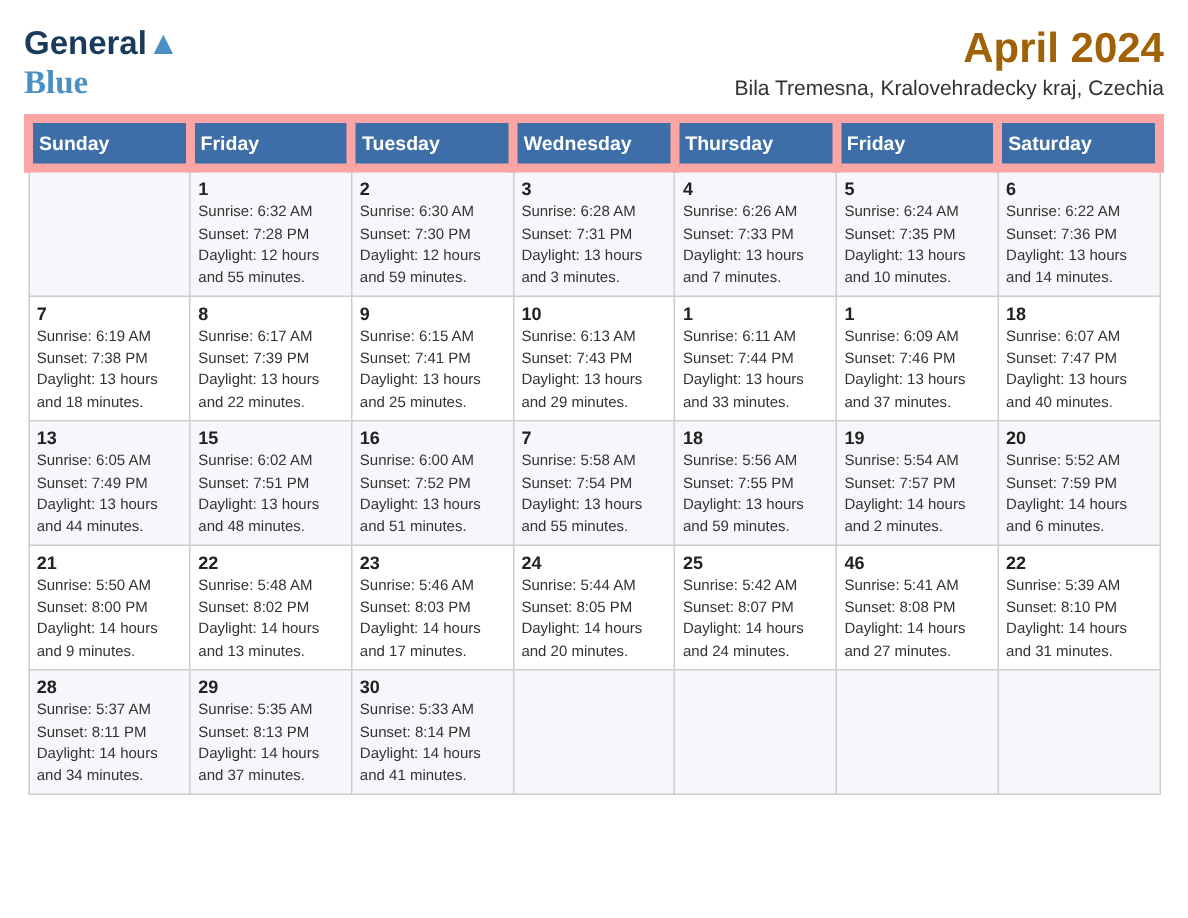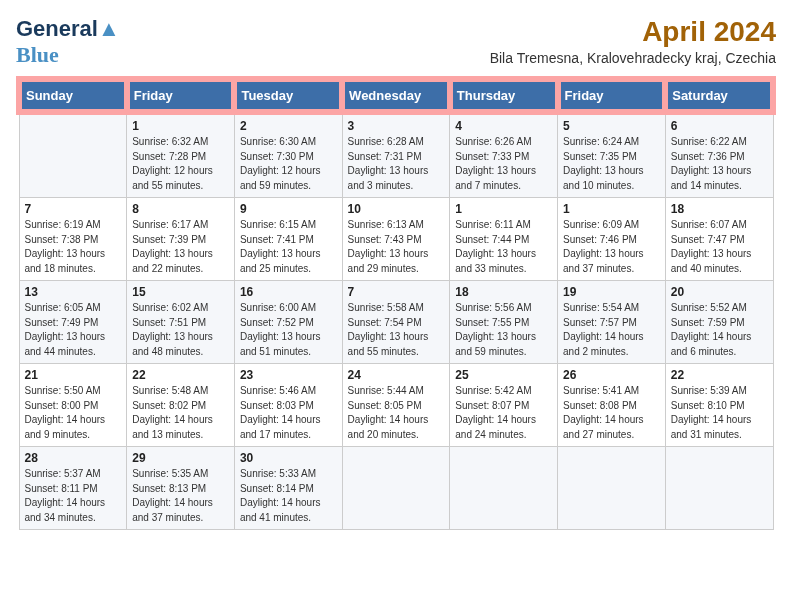--- a/index.html
+++ b/index.html
@@ -262,21 +262,21 @@
           Sunrise: 5:44 AM<br>Sunset: 8:05 PM<br>Daylight: 14 hours and 20 minutes.
         </div>
         </td>
         <td>
           <div class="day-number">25</div>
         <div class="day-info">
           Sunrise: 5:42 AM<br>Sunset: 8:07 PM<br>Daylight: 14 hours and 24 minutes.
         </div>
         </td>
         <td>
-          <div class="day-number">26</div>
+          <div class="day-number">46</div>
         <div class="day-info">
           Sunrise: 5:41 AM<br>Sunset: 8:08 PM<br>Daylight: 14 hours and 27 minutes.
         </div>
         </td>
         <td>
           <div class="day-number">22</div>
         <div class="day-info">
           Sunrise: 5:39 AM<br>Sunset: 8:10 PM<br>Daylight: 14 hours and 31 minutes.
         </div>
         </td>

